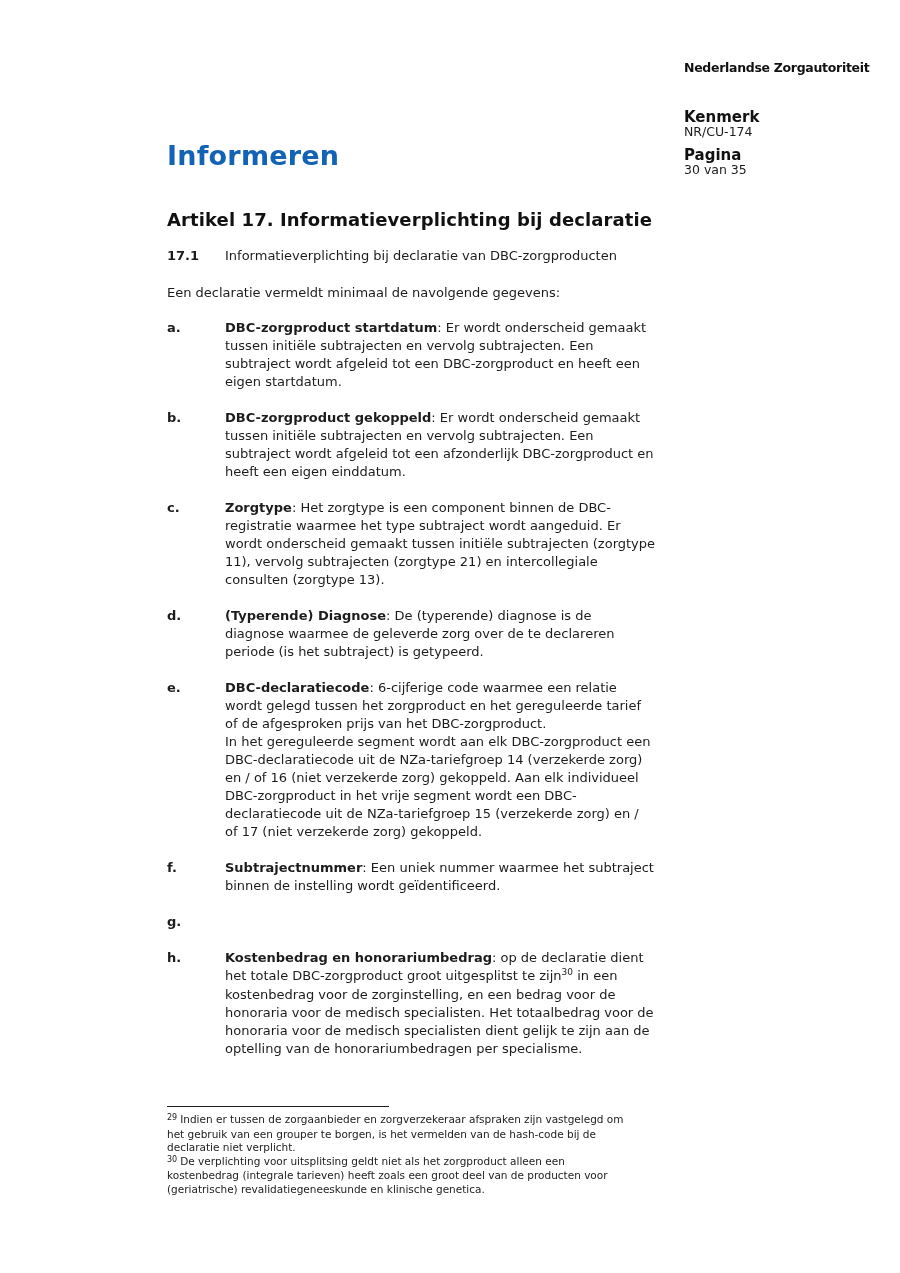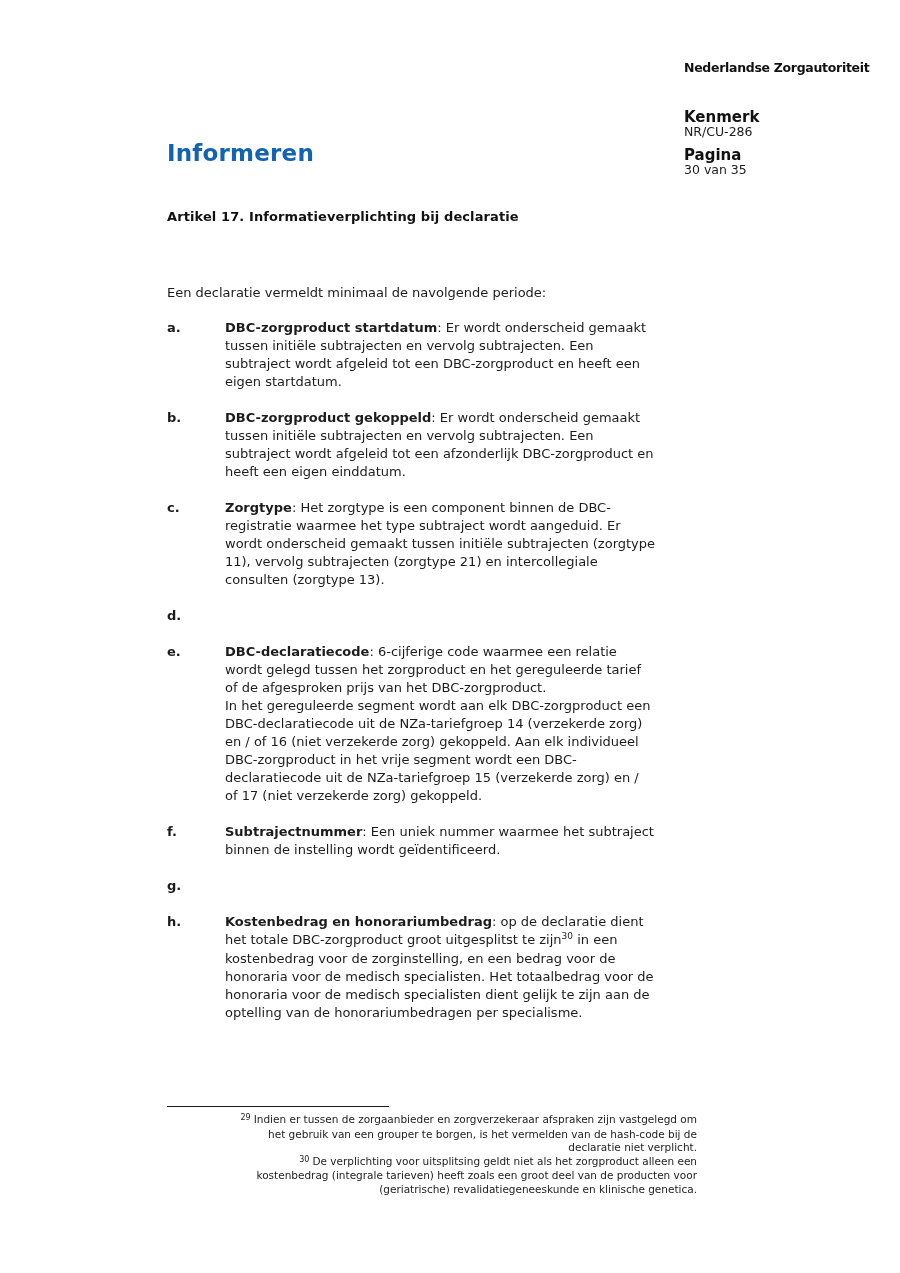--- a/index.html
+++ b/index.html
@@ -27,31 +27,31 @@
   .meta { position: absolute; left: 684px; top: 111px; }
   .meta-label { font-size: 15px; font-weight: bold; line-height: 13px; color: #111; }
   .meta-value { font-size: 12.5px; line-height: 13px; margin: 1px 0 11px 0; }
 
   
   .title {
     position: absolute;
     left: 167px;
     top: 140px;
     margin: 0;
-    font-size: 23px;
+    font-size: 27px;
     font-weight: bold;
     color: #1263b5;
     letter-spacing: 0.2px;
   }
   .article {
     position: absolute;
     left: 167px;
     top: 209px;
     margin: 0;
-    font-size: 13px;
+    font-size: 18px;
     font-weight: bold;
     color: #111;
     letter-spacing: 0.1px;
   }
   .section {
     position: absolute;
     left: 167px;
     top: 247px;
     font-size: 13px;
     line-height: 18px;
@@ -94,43 +94,46 @@
     font-size: 10.5px;
     line-height: 13.5px;
     color: #222;
   }
   .fn-rule {
     width: 222px;
     height: 0;
     border-top: 1.5px solid #1c1c1c;
     margin: 0 0 6px 0;
   }
-  .fn { white-space: pre-wrap; text-align: right; }
+  .fn { white-space: pre-wrap; }
   .fn-sup { font-size: 8px; position: relative; top: -3px; margin-right: 3px; }
 </style>
 </head>
 <body>
 
 <div class="page">
 
   <div class="brand">Nederlandse Zorgautoriteit</div>
 
   <div class="meta">
     <div class="meta-label">Kenmerk</div>
-    <div class="meta-value">NR/CU-286</div>
+    <div class="meta-value">NR/CU-174</div>
     <div class="meta-label">Pagina</div>
     <div class="meta-value">30 van 35</div>
   </div>
 
   <h1 class="title">Informeren</h1>
 
   <h2 class="article">Artikel 17. Informatieverplichting bij declaratie</h2>
 
-
-  <p class="intro">Een declaratie vermeldt minimaal de navolgende periode:</p>
+  <div class="section">
+    <span class="sec-num">17.1</span><span class="sec-title">Informatieverplichting bij declaratie van DBC-zorgproducten</span>
+  </div>
+
+  <p class="intro">Een declaratie vermeldt minimaal de navolgende gegevens:</p>
 
   <ol class="items" id="items">
       <li class="item">
         <span class="lbl">a.</span>
         <span class="txt"><span class="seg-b">DBC-zorgproduct startdatum</span><span class="">: Er wordt onderscheid gemaakt
 tussen initiële subtrajecten en vervolg subtrajecten. Een
 subtraject wordt afgeleid tot een DBC-zorgproduct en heeft een
 eigen startdatum.</span></span>
       </li>
       <li class="item">
@@ -143,20 +146,23 @@
       <li class="item">
         <span class="lbl">c.</span>
         <span class="txt"><span class="seg-b">Zorgtype</span><span class="">: Het zorgtype is een component binnen de DBC-
 registratie waarmee het type subtraject wordt aangeduid. Er
 wordt onderscheid gemaakt tussen initiële subtrajecten (zorgtype
 11), vervolg subtrajecten (zorgtype 21) en intercollegiale
 consulten (zorgtype 13).</span></span>
       </li>
       <li class="item">
         <span class="lbl">d.</span>
+        <span class="txt"><span class="seg-b">(Typerende) Diagnose</span><span class="">: De (typerende) diagnose is de
+diagnose waarmee de geleverde zorg over de te declareren
+periode (is het subtraject) is getypeerd.</span></span>
       </li>
       <li class="item">
         <span class="lbl">e.</span>
         <span class="txt"><span class="seg-b">DBC-declaratiecode</span><span class="">: 6-cijferige code waarmee een relatie
 wordt gelegd tussen het zorgproduct en het gereguleerde tarief
 of de afgesproken prijs van het DBC-zorgproduct.
 In het gereguleerde segment wordt aan elk DBC-zorgproduct een
 DBC-declaratiecode uit de NZa-tariefgroep 14 (verzekerde zorg)
 en / of 16 (niet verzekerde zorg) gekoppeld. Aan elk individueel
 DBC-zorgproduct in het vrije segment wordt een DBC-

